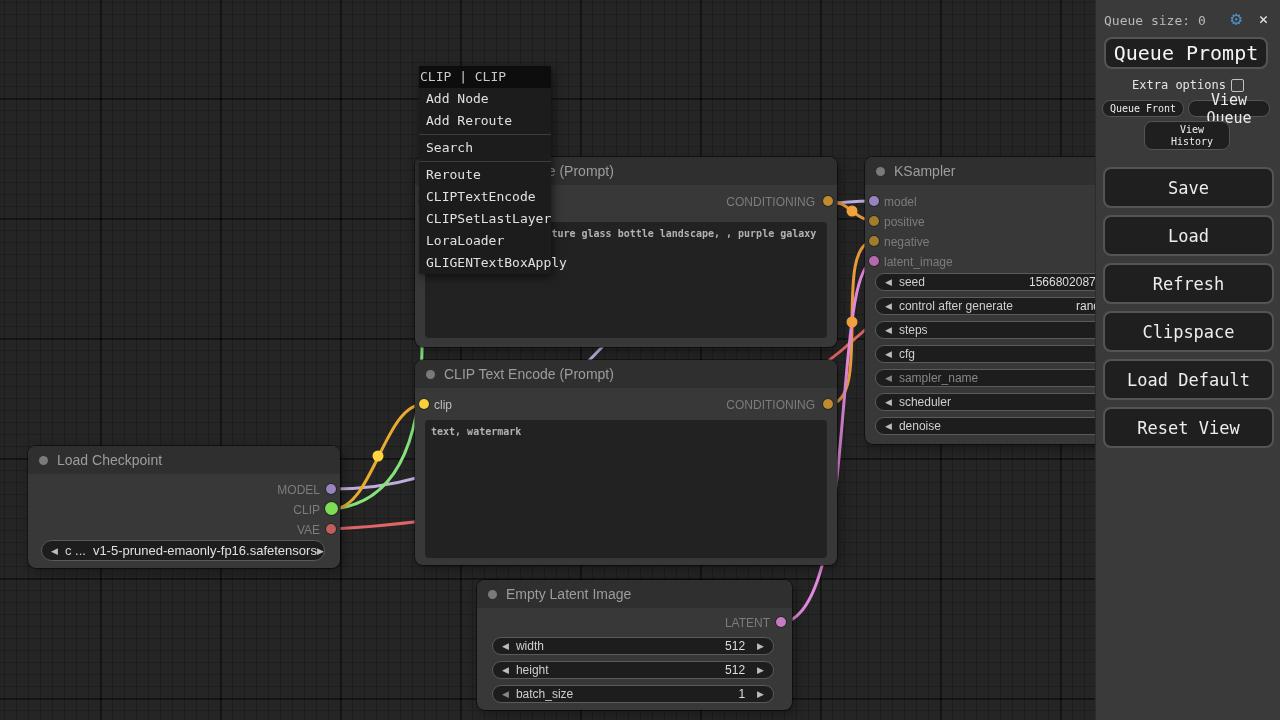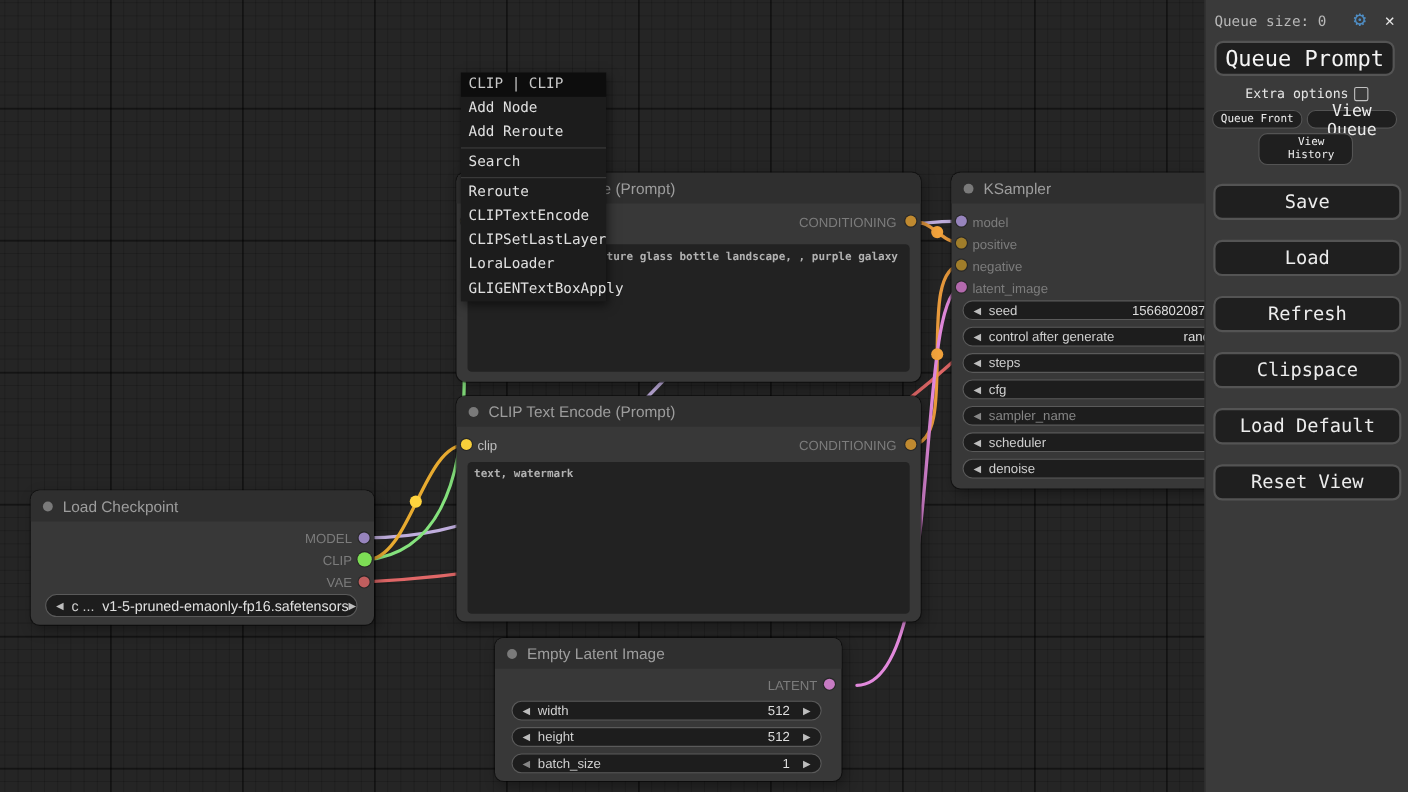--- a/index.html
+++ b/index.html
@@ -64,21 +64,21 @@
   .c-clipout{ background:#7ddd55; }
   .c-vae    { background:#c05e5e; }
   .c-latout { background:#c77bc3; }
 
   
   .cmenu {
     position:absolute; left:419px; top:66px; width:132px; z-index:50;
     background:#1c1c1c; box-shadow:2px 3px 9px rgba(0,0,0,.55);
     font:13px "DejaVu Sans Mono", monospace; color:#e0e0e0;
   }
-  .cmenu-title { background:#0d0d0d; color:#c9c9c9; height:22px; line-height:22px; padding-left:7px; }
+  .cmenu-title { background:#0d0d0d; color:#c9c9c9; height:22px; line-height:22px; padding-left:1px; }
   .citem { height:22px; line-height:22px; padding-left:7px; }
   .csep { height:1px; background:#3d3d3d; margin:2px 0; }
 
   
   aside.sidebar {
     position:absolute; left:1095px; top:0; width:185px; height:720px; z-index:100;
     background:#3a3a3a; border-left:1px solid #2c2c2c;
     font-family:"DejaVu Sans Mono", monospace;
   }
   .queue-size { position:absolute; left:8px; top:13px; font-size:13px; color:#b9b9b9; }
@@ -90,21 +90,21 @@
     font-family:"DejaVu Sans Mono", monospace; text-align:center;
   }
   .btn-queue-prompt { position:absolute; left:8px; top:37px; width:164px; height:32px; font-size:20px; color:#f5f5f5; }
   .extra-row { position:absolute; left:0; top:78px; width:100%; display:flex; align-items:center; justify-content:center; gap:5px; }
   .extra-label { font-size:12px; color:#e5e5e5; }
   .checkbox { width:13px; height:13px; border:1px solid #c2c2c2; border-radius:2px; background:transparent; }
   .btn-queue-front { position:absolute; left:6px;  top:100px; width:82px; height:17px; font-size:10px; border-width:1.5px; }
   .btn-view-queue  { position:absolute; left:92px; top:100px; width:82px; height:17px; font-size:15px; border-width:1.5px; }
   .btn-view-history{ position:absolute; left:48px; top:121px; width:86px; height:29px; font-size:10px; line-height:12px; flex-direction:column; border-width:1.5px;padding-left:10px; }
   .bigstack { position:absolute; left:7px; top:167px; width:171px; }
-  .bigstack .sbtn { height:33px; margin-bottom:18px; font-size:17px; }
+  .bigstack .sbtn { height:41px; margin-bottom:7px; font-size:17px; }
 </style>
 </head>
 <body>
 
 <div class="canvas">
 
   <svg class="wires" viewBox="0 0 1280 720">
     <path d="M333,489 C600,489 608,201 875,201" stroke="#c0aede"></path>
     <path d="M333,529 C500,520 700,480 865,330 C900,298 950,282 1000,275" stroke="#e06767"></path>
     <path d="M333,509 C395,503 421,445 422,350 C423,268 424,238 424,201" stroke="#85e27d"></path>
@@ -201,21 +201,21 @@
 
     <div class="widget" style="left:13px; top:94px; width:284px; height:21px; border-radius:11px; font-size:13px;">
       <span class="warr">◀</span>
       <span class="wlabel">c ...</span>
       <span style="margin-left:7px; color:#e0e0e0;">v1-5-pruned-emaonly-fp16.safetensors</span>
       <span class="spacer"></span>
       <span class="warr">▶</span>
     </div>
   </div>
 
-  <div class="node" style="left:450px; top:580px; width:315px; height:130px;">
+  <div class="node" style="left:477px; top:580px; width:315px; height:130px;">
     <div class="ntitle">
       <span class="tdot"></span>
       <span>Empty Latent Image</span>
     </div>
     <span class="slot-label" style="right:22px; top:36px;">LATENT</span>
     <span class="slot-dot c-latout" style="right:6px; top:37px;"></span>
 
     <div class="widget" style="left:15px; top:57px; width:282px;">
       <span class="warr">◀</span>
       <span class="wlabel">width</span>

